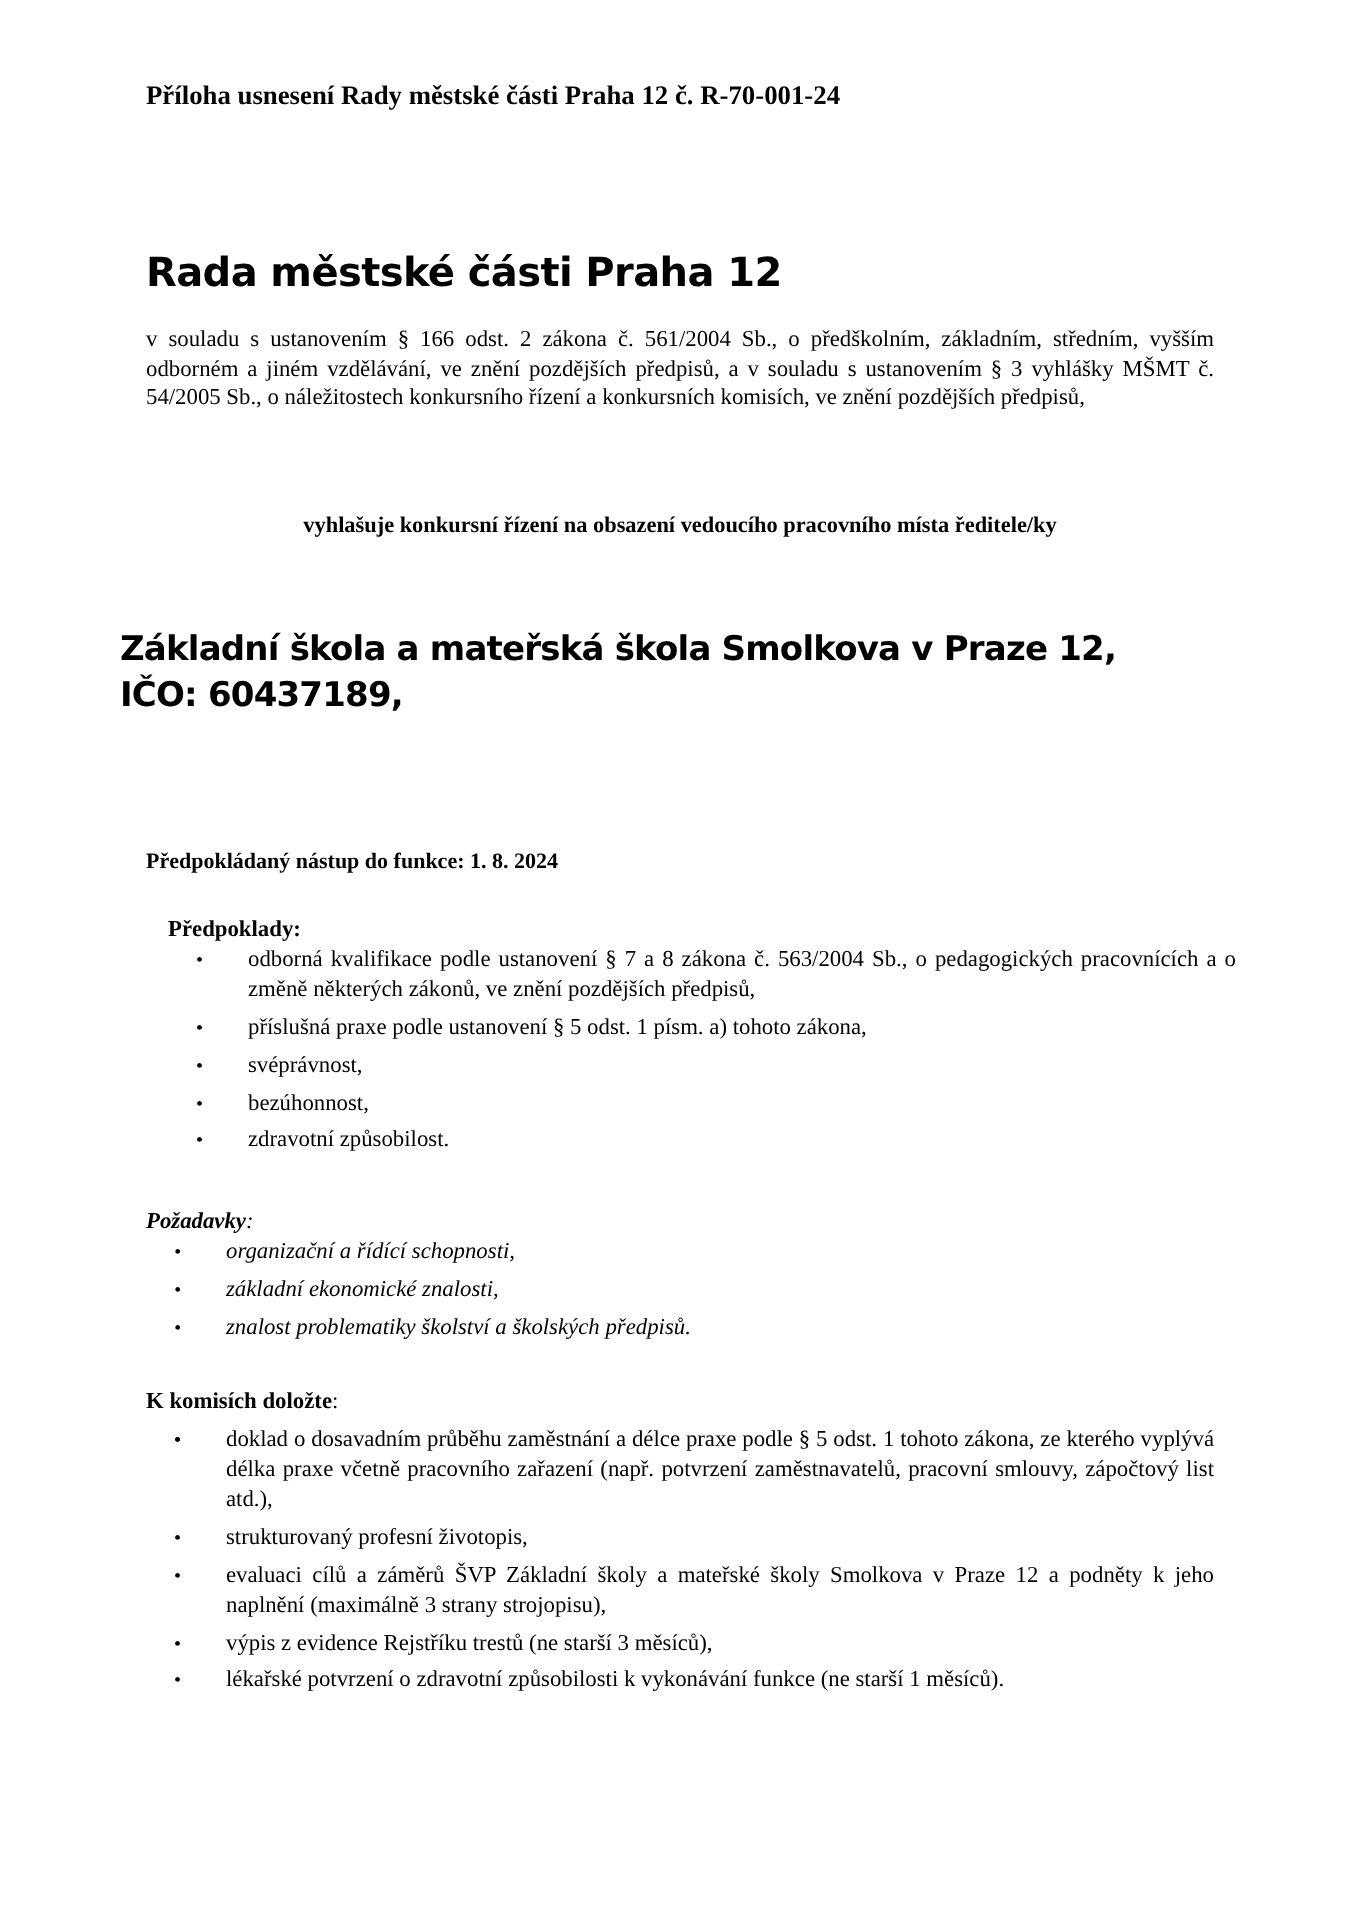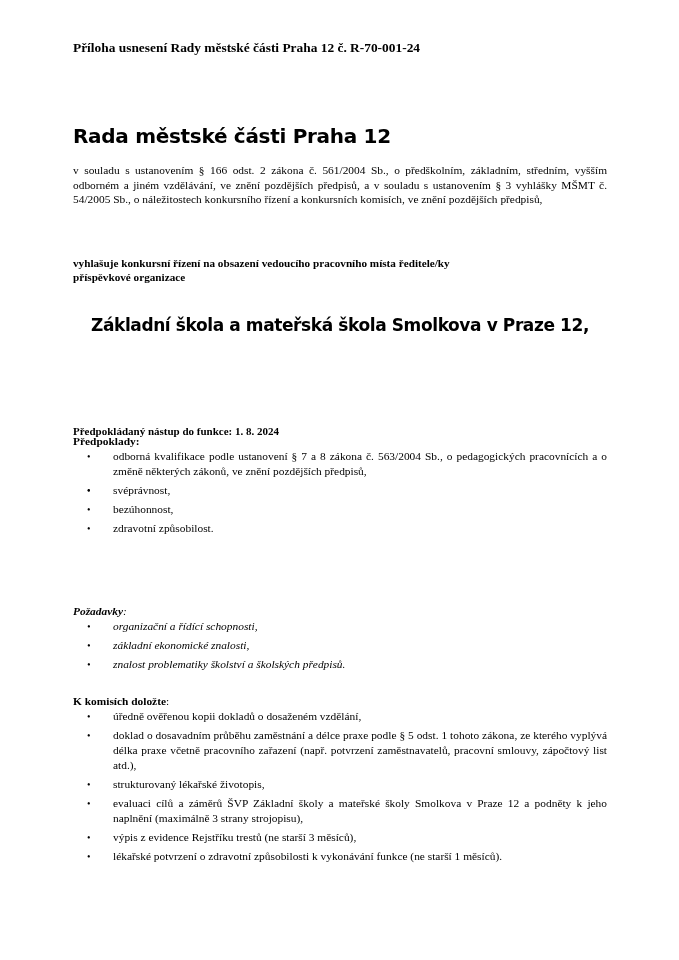--- a/index.html
+++ b/index.html
@@ -1,80 +1,80 @@
 <!DOCTYPE html>
 <html><head>
   <meta charset="utf-8">
   <style>
     html, body { margin: 0; padding: 0; background: #ffffff; }
     body { width: 679px; height: 960px; position: relative; overflow: hidden; color: #000; font-family: "Liberation Serif", serif; }
     .page { position: absolute; left: 0; top: 0; width: 679px; height: 960px; background: #fff; padding-left: 16px; }
     .attach { position: absolute; left: 73px; top: 40px; font-weight: bold; font-size: 13.4px; letter-spacing: 0px; }
     .council { position: absolute; left: 73px; top: 124px; font-family: "DejaVu Sans", sans-serif; font-weight: bold; font-size: 20px; letter-spacing: -0.3px; }
     .intro { position: absolute; left: 73px; top: 163px; width: 534px; font-size: 11.4px; line-height: 14.6px; text-align: justify; }
-    .announce { position: absolute; left: 73px; top: 256px; width: 534px; text-align: left; font-weight: bold; font-size: 11.2px; line-height: 14.2px; }
-    .school { position: absolute; left: 60px; top: 314px; width: 560px; text-align: center; font-family: "DejaVu Sans", sans-serif; font-weight: bold; font-size: 17px; line-height: 23px; letter-spacing: -0.4px; }
+    .announce { position: absolute; left: 73px; top: 256px; width: 534px; text-align: center; font-weight: bold; font-size: 11.2px; line-height: 14.2px; }
+    .school { position: absolute; left: 60px; top: 314px; width: 560px; font-family: "DejaVu Sans", sans-serif; font-weight: bold; font-size: 17px; line-height: 23px; letter-spacing: -0.4px; }
     .start { position: absolute; left: 73px; top: 425px; font-weight: bold; font-size: 11px; }
     .section { position: absolute; left: 73px; width: 534px; font-size: 11.4px; }
     .section .head { font-weight: bold; line-height: 15px; }
     .section .head .colon { font-weight: normal; }
     .section ul { margin: 0; padding: 0; list-style: none; }
     .section li { position: relative; padding-left: 40px; line-height: 15.2px; margin-bottom: 3.6px; text-align: justify; }
     .section li .bullet { position: absolute; left: 14px; top: 0; font-size: 10px; }
-    .sec-pred { top: 434px; }
+    .sec-pred { top: 458px; margin-left: 11px; }
     .sec-poz { top: 604px; font-style: italic; }
     .sec-prih { top: 694px; }
   </style>
 </head>
 <body>
 
 <div class="page">
 
   <div class="attach">Příloha usnesení Rady městské části Praha 12 č. R-70-001-24</div>
 
   <div class="council">Rada městské části Praha 12</div>
 
   <div class="intro">v souladu s ustanovením § 166 odst. 2 zákona č. 561/2004 Sb., o předškolním, základním, středním, vyšším odborném a jiném vzdělávání, ve znění pozdějších předpisů, a v souladu s ustanovením § 3 vyhlášky MŠMT č. 54/2005 Sb., o náležitostech konkursního řízení a konkursních komisích, ve znění pozdějších předpisů,</div>
 
   <div class="announce">
     <div>vyhlašuje konkursní řízení na obsazení vedoucího pracovního místa ředitele/ky</div>
-    <div>příspěvkové organizace</div>
   </div>
 
   <div class="school">
     <div>Základní škola a mateřská škola Smolkova v Praze 12,</div>
+    <div>IČO: 60437189,</div>
   </div>
 
   <div class="start">Předpokládaný nástup do funkce: 1. 8. 2024</div>
 
   <div class="section sec-pred">
     <div class="head">Předpoklady:</div>
     <ul>
       <li><span class="bullet">•</span><span>odborná kvalifikace podle ustanovení § 7 a 8 zákona č. 563/2004 Sb., o pedagogických pracovnících a o změně některých zákonů, ve znění pozdějších předpisů,</span></li>
-      <li><span class="bullet">•</span></li>
+      <li><span class="bullet">•</span><span>příslušná praxe podle ustanovení § 5 odst. 1 písm. a) tohoto zákona,</span></li>
       <li><span class="bullet">•</span><span>svéprávnost,</span></li>
       <li><span class="bullet">•</span><span>bezúhonnost,</span></li>
       <li><span class="bullet">•</span><span>zdravotní způsobilost.</span></li>
     </ul>
   </div>
 
   <div class="section sec-poz">
     <div class="head"><span>Požadavky</span><span class="colon">:</span></div>
     <ul>
       <li><span class="bullet">•</span><span>organizační a řídící schopnosti,</span></li>
       <li><span class="bullet">•</span><span>základní ekonomické znalosti,</span></li>
       <li><span class="bullet">•</span><span>znalost problematiky školství a školských předpisů.</span></li>
     </ul>
   </div>
 
   <div class="section sec-prih">
     <div class="head"><span>K komisích doložte</span><span class="colon">:</span></div>
     <ul>
-      <li><span class="bullet">•</span><span>úředně ověřenou kopii dokladů o dosaženém vzdělání,</span></li>
+      <li><span class="bullet">•</span></li>
       <li><span class="bullet">•</span><span>doklad o dosavadním průběhu zaměstnání a délce praxe podle § 5 odst. 1 tohoto zákona, ze kterého vyplývá délka praxe včetně pracovního zařazení (např. potvrzení zaměstnavatelů, pracovní smlouvy, zápočtový list atd.),</span></li>
-      <li><span class="bullet">•</span><span>strukturovaný lékařské životopis,</span></li>
+      <li><span class="bullet">•</span><span>strukturovaný profesní životopis,</span></li>
       <li><span class="bullet">•</span><span>evaluaci cílů a záměrů ŠVP Základní školy a mateřské školy Smolkova v Praze 12 a podněty k jeho naplnění (maximálně 3 strany strojopisu),</span></li>
       <li><span class="bullet">•</span><span>výpis z evidence Rejstříku trestů (ne starší 3 měsíců),</span></li>
       <li><span class="bullet">•</span><span>lékařské potvrzení o zdravotní způsobilosti k vykonávání funkce (ne starší 1 měsíců).</span></li>
     </ul>
   </div>
 
 </div>
 
 </body></html>

